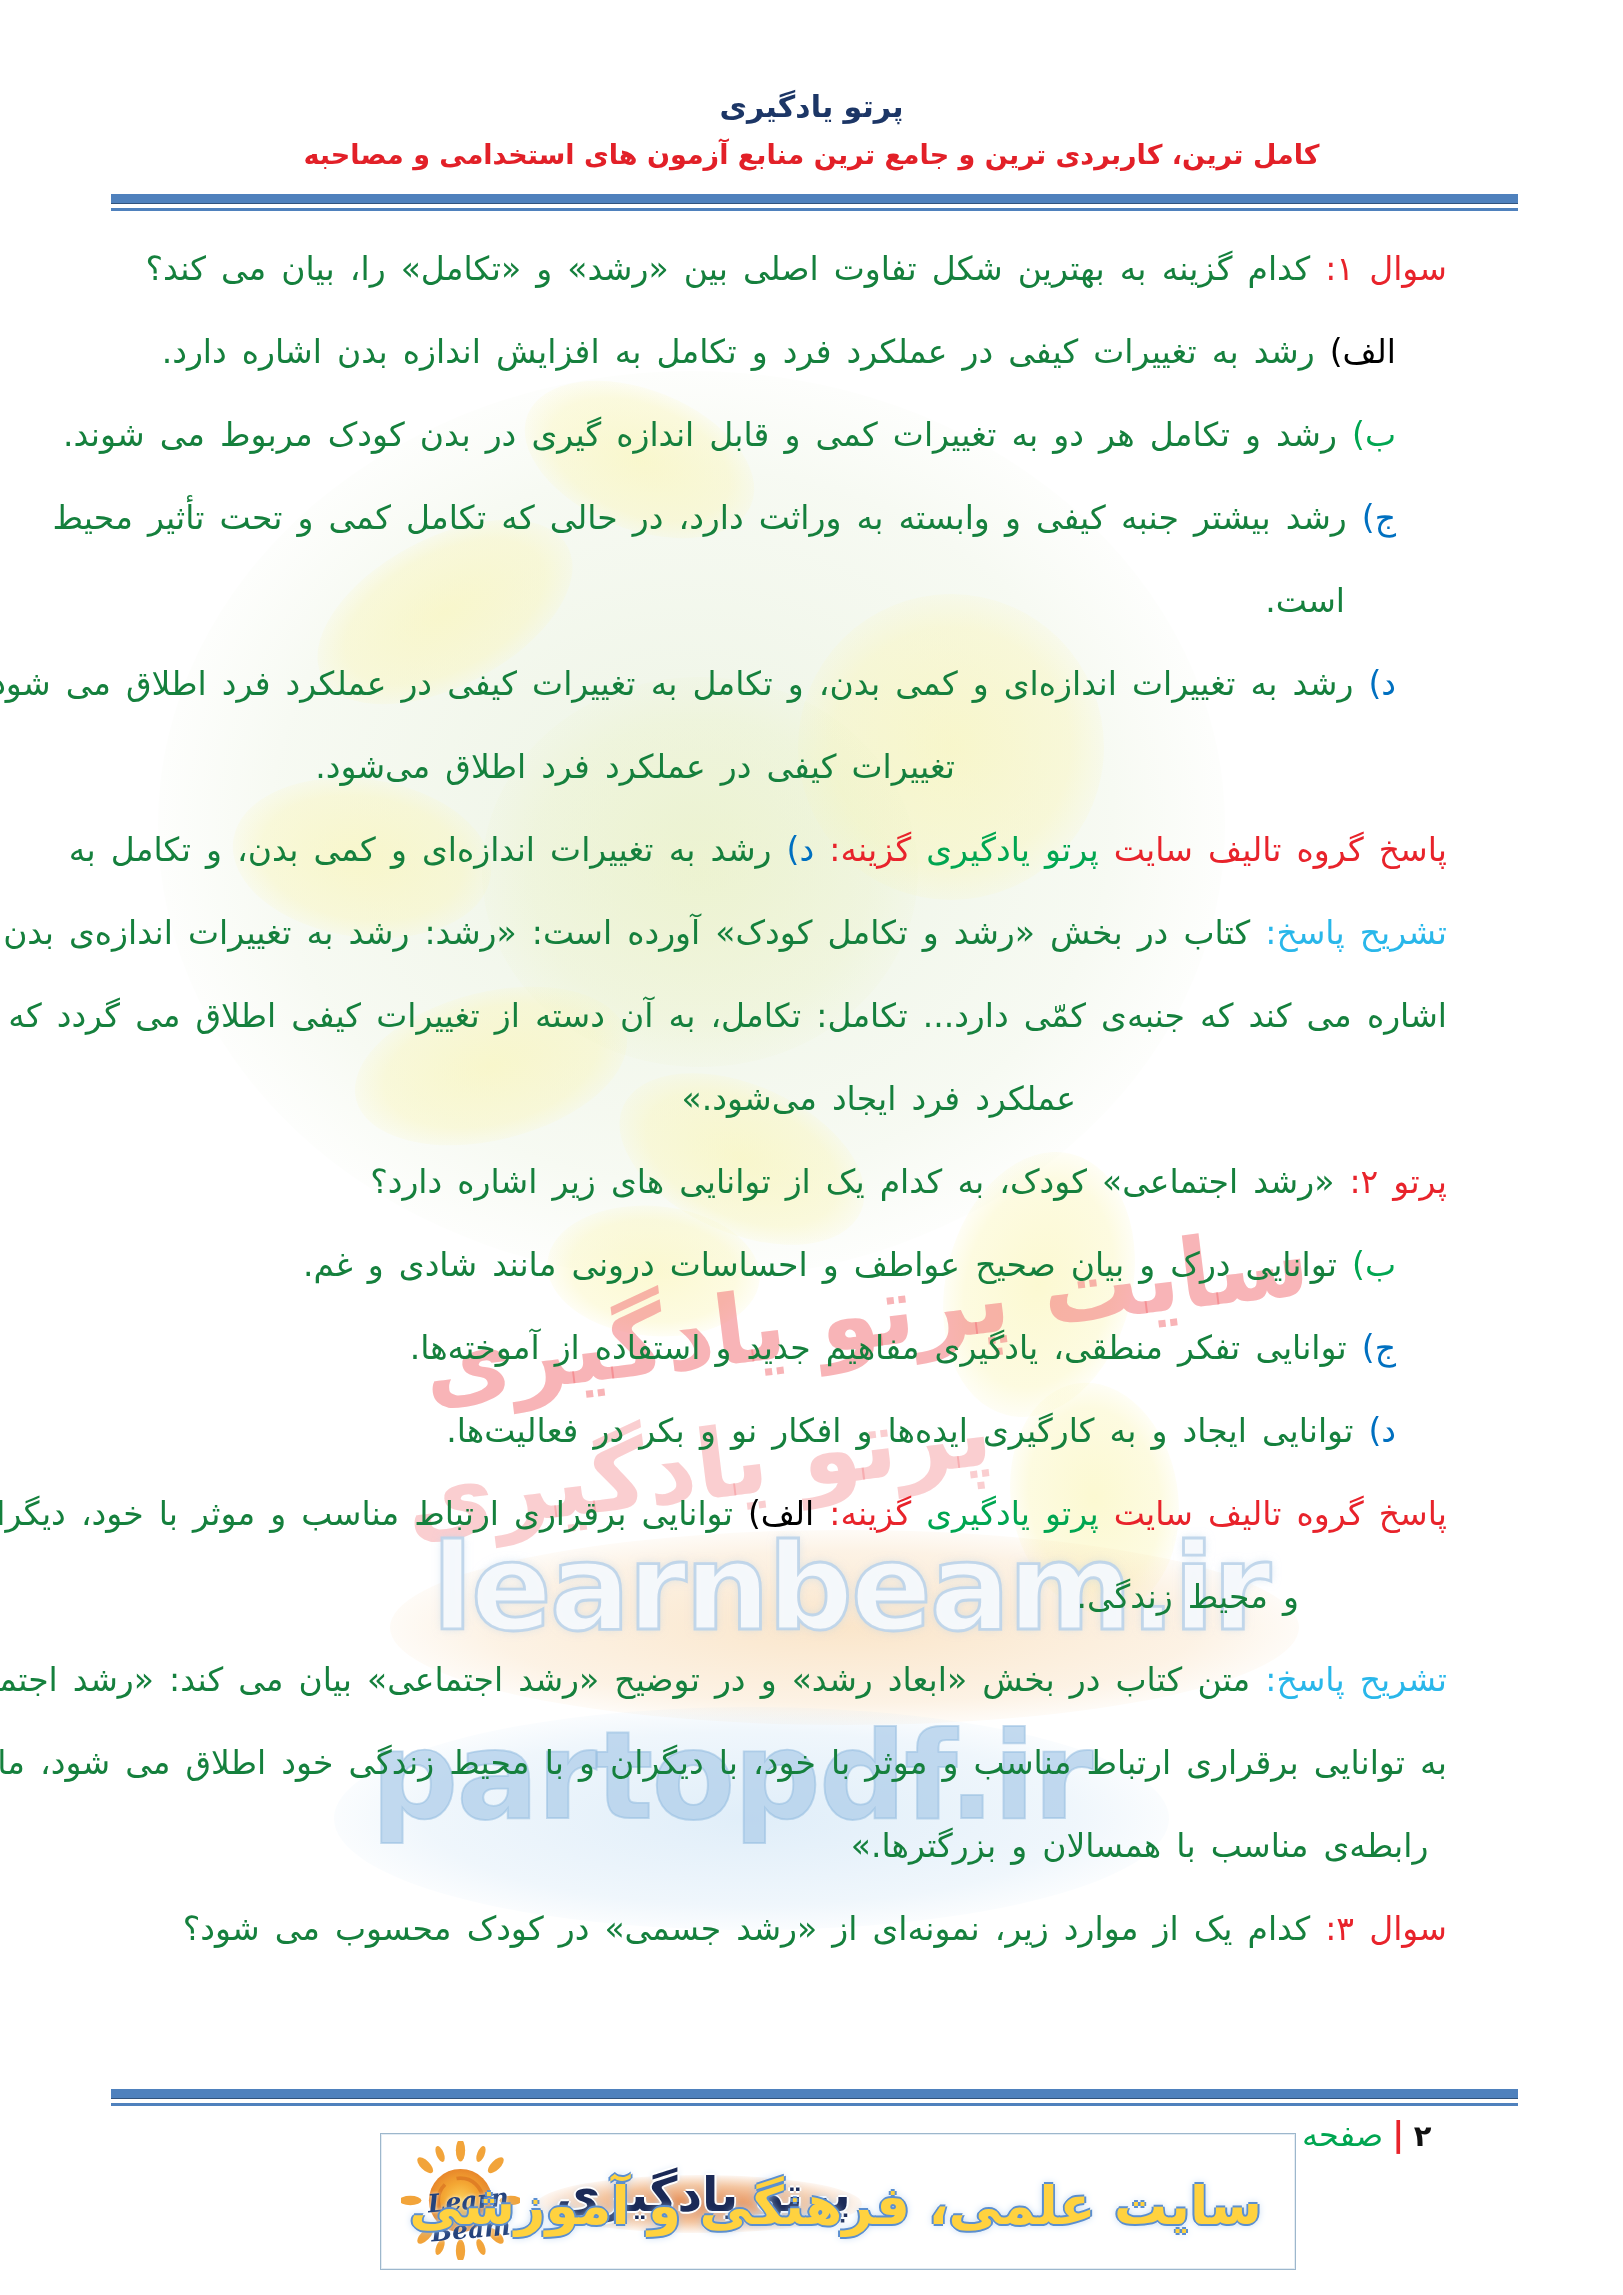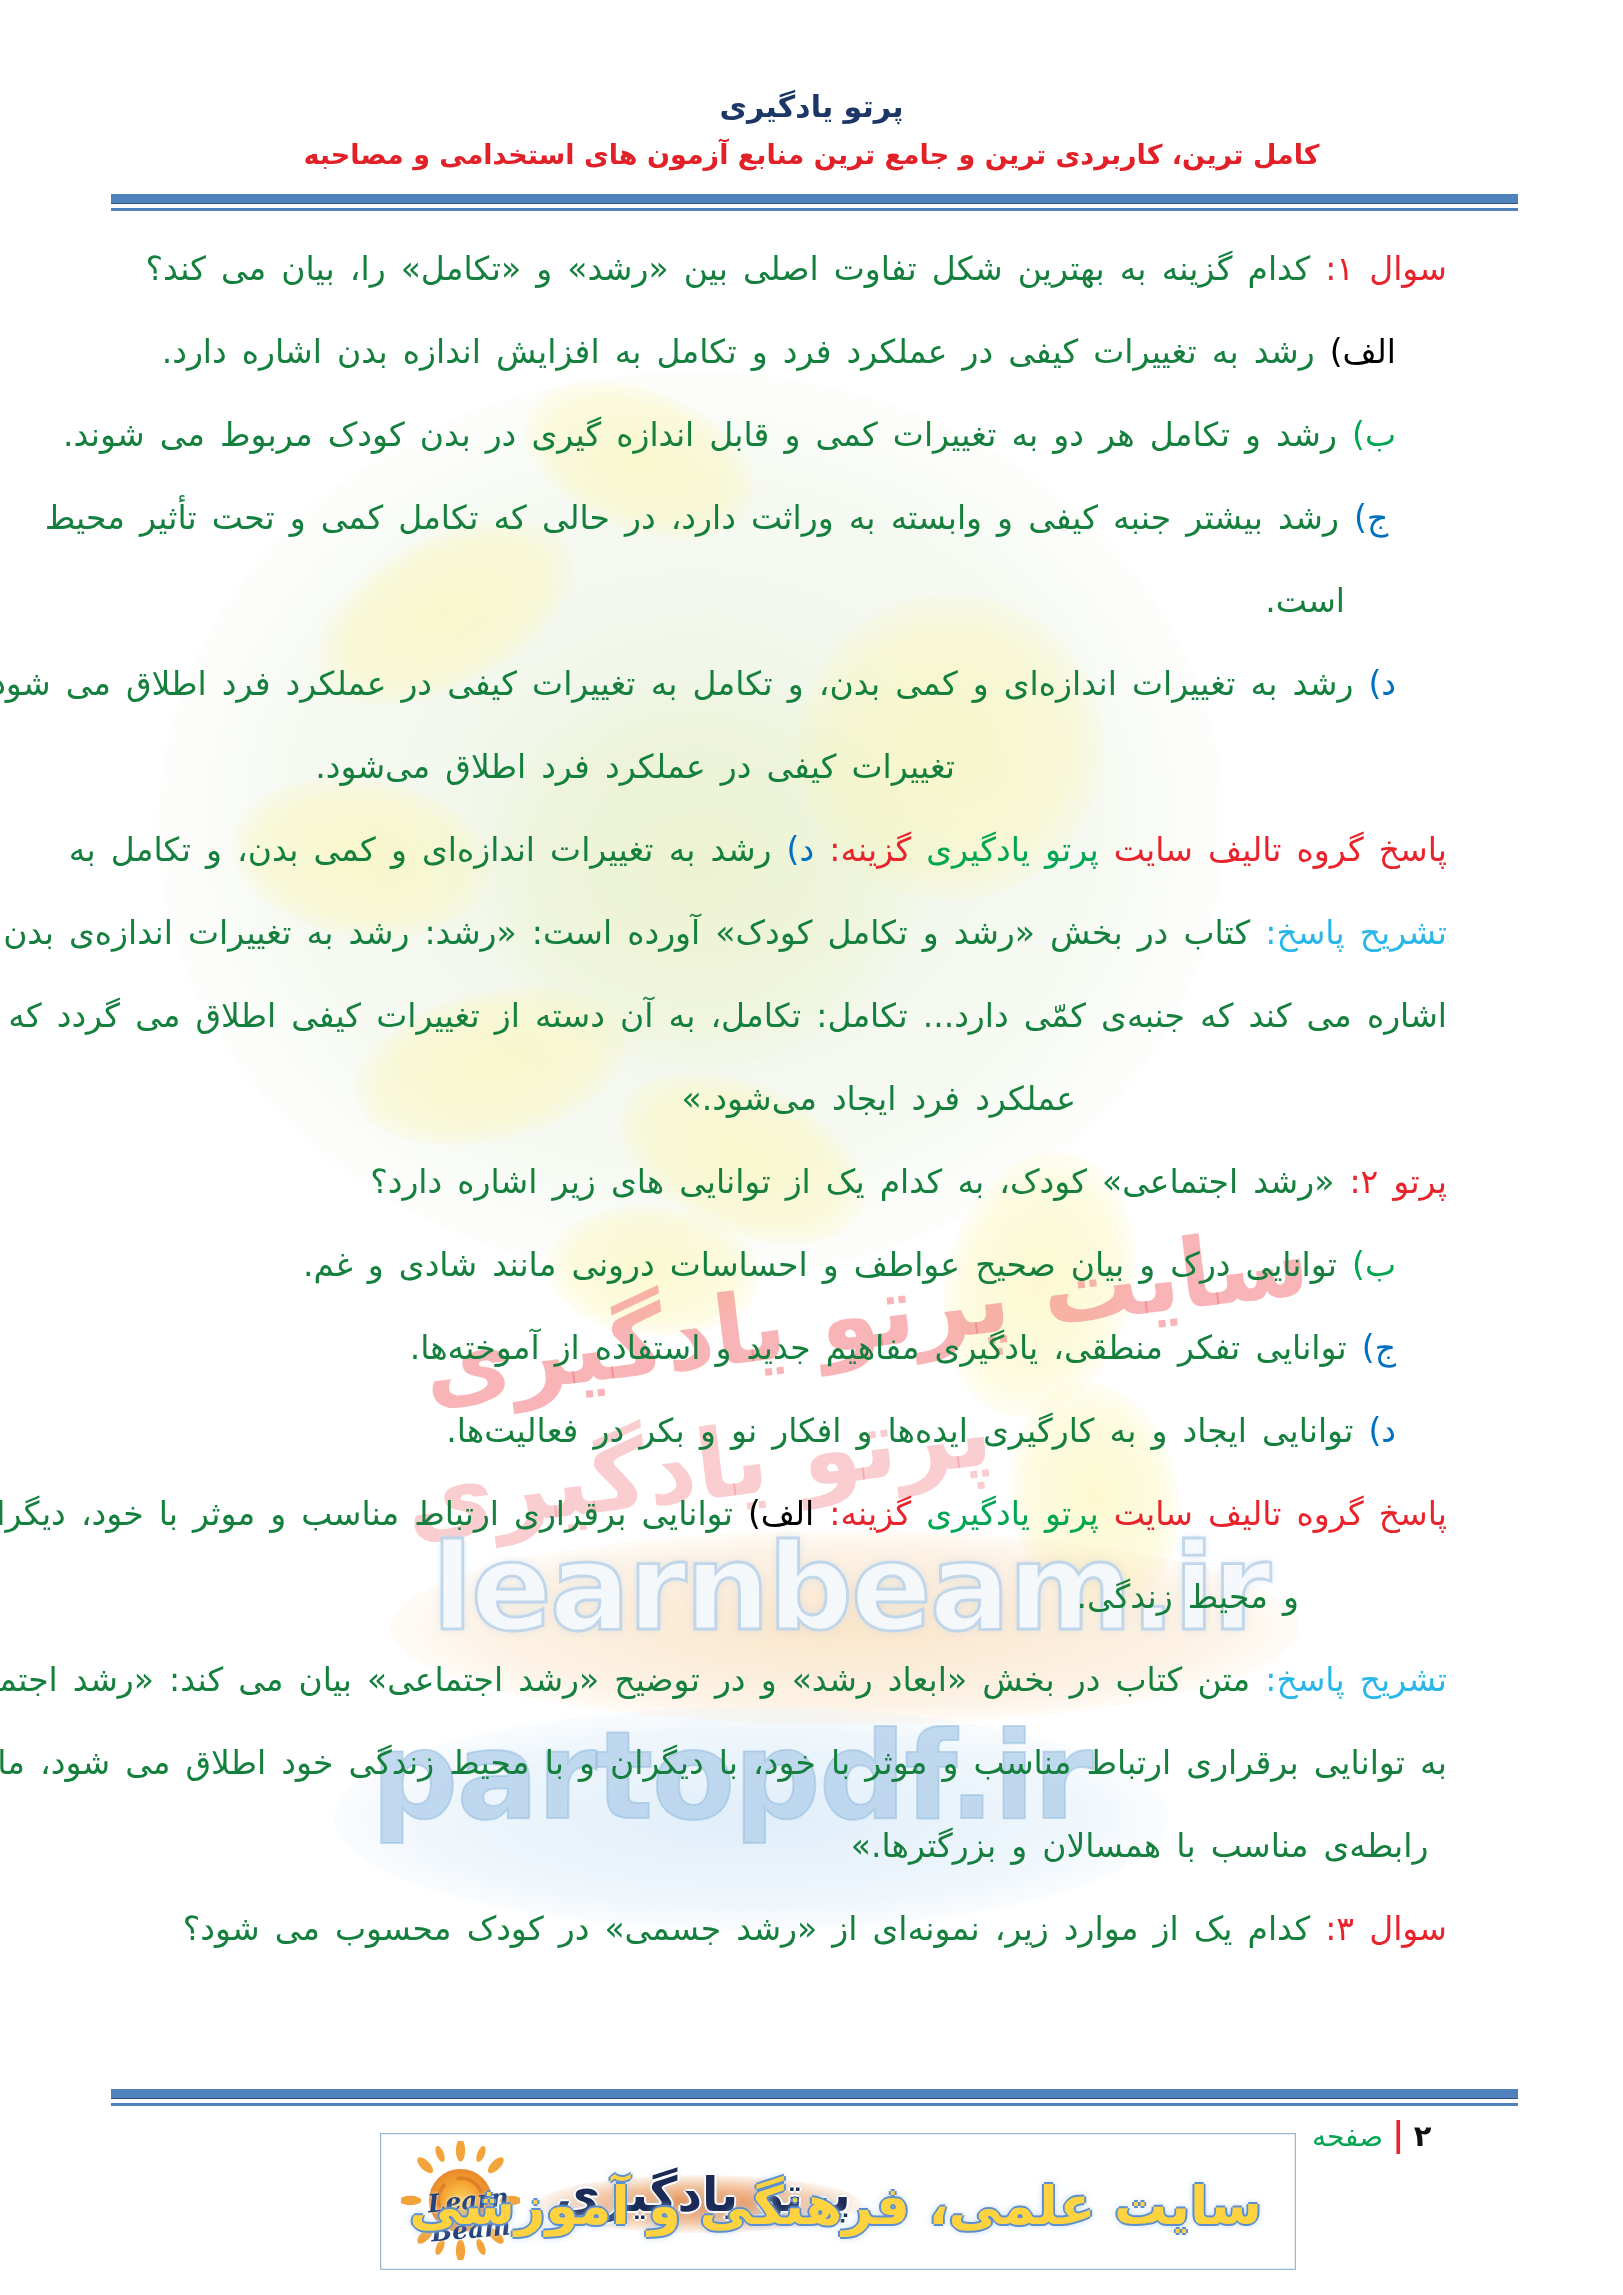--- a/index.html
+++ b/index.html
@@ -59,21 +59,21 @@
   .c-red{color:#e8232b;}
   .c-green{color:#00a651;}
   .c-lgreen{color:#000000;}
   .c-blue{color:#0070c0;}
   .c-cyan{color:#29b7ea;}
   
   .page-num{position:absolute;top:2115px;right:186px;direction:rtl;font-size:29px;
     white-space:nowrap;}
   .page-num .num{color:#111;font-weight:bold;padding-right:5.6px;}
   .page-num .bar{color:#e8232b;font-weight:bold;font-size:33px;padding:0 9.3px;}
-  .page-num .lbl{color:#00a651;font-size:28px;}
+  .page-num .lbl{color:#00a651;font-size:32px;}
   .banner{position:absolute;left:380px;top:2133px;width:914px;height:135px;
     background:#ffffff;border:1.9px solid #9db7cc;box-shadow:0 0 0 0.9px #e3ecf3 inset;}
   .banner .sun{position:absolute;left:20.4px;top:7.4px;width:119px;height:119px;}
   .banner .learnbeam-text{position:absolute;left:18.6px;top:52px;width:139px;
     font-family:"DejaVu Serif",serif;font-style:italic;font-weight:bold;
     font-size:25px;color:#24427c;transform:rotate(-5deg);text-align:center;
     text-shadow:0 0 3.7px rgba(255,255,255,0.9);}
   .banner .swirl{position:absolute;left:156px;top:41px;width:325px;height:58px;
     background:radial-gradient(ellipse at center,rgba(222,110,40,0.85) 0%,rgba(230,130,50,0.45) 45%,rgba(230,130,50,0) 75%);
     border-radius:50%;}
@@ -113,21 +113,21 @@
   <div class="sep sep-top">
     <div class="bar"></div>
     <div class="gap"></div>
     <div class="line"></div>
   </div>
 
   <div class="content">
       <div class="text-line"><span class="c-red">سوال ۱:</span><span class="c-black"> کدام گزینه به بهترین شکل تفاوت اصلی بین «رشد» و «تکامل» را، بیان می کند؟</span></div>
       <div class="text-line" style="padding-right: 51px;"><span class="c-lgreen">الف)</span><span class="c-black"> رشد به تغییرات کیفی در عملکرد فرد و تکامل به افزایش اندازه بدن اشاره دارد.</span></div>
       <div class="text-line" style="padding-right: 51px;"><span class="c-green">ب)</span><span class="c-black"> رشد و تکامل هر دو به تغییرات کمی و قابل اندازه گیری در بدن کودک مربوط می شوند.</span></div>
-      <div class="text-line" style="padding-right: 51px; text-align: center;"><span class="c-blue">ج)</span><span class="c-black"> رشد بیشتر جنبه کیفی و وابسته به وراثت دارد، در حالی که تکامل کمی و تحت تأثیر محیط</span></div>
+      <div class="text-line" style="padding-right: 51px;"><span class="c-blue">ج)</span><span class="c-black"> رشد بیشتر جنبه کیفی و وابسته به وراثت دارد، در حالی که تکامل کمی و تحت تأثیر محیط</span></div>
       <div class="text-line" style="padding-right: 102px;"><span class="c-black">است.</span></div>
       <div class="text-line" style="padding-right: 51px;"><span class="c-blue">د)</span><span class="c-black"> رشد به تغییرات اندازه‌ای و کمی بدن، و تکامل به تغییرات کیفی در عملکرد فرد اطلاق می شود.</span></div>
       <div class="text-line" style="padding-right: 492px;"><span class="c-black">تغییرات کیفی در عملکرد فرد اطلاق می‌شود.</span></div>
       <div class="text-line"><span class="c-red">پاسخ گروه تالیف سایت </span><span class="c-green">پرتو یادگیری </span><span class="c-red">گزینه: </span><span class="c-blue">د)</span><span class="c-black"> رشد به تغییرات اندازه‌ای و کمی بدن، و تکامل به</span></div>
       <div class="text-line"><span class="c-cyan">تشریح پاسخ: </span><span class="c-black">کتاب در بخش «رشد و تکامل کودک» آورده است: «رشد: رشد به تغییرات اندازه‌ی بدن</span></div>
       <div class="text-line"><span class="c-black">اشاره می کند که جنبه‌ی کمّی دارد... تکامل: تکامل، به آن دسته از تغییرات کیفی اطلاق می گردد که در</span></div>
       <div class="text-line" style="padding-right: 371px;"><span class="c-black">عملکرد فرد ایجاد می‌شود.»</span></div>
       <div class="text-line"><span class="c-red">پرتو ۲:</span><span class="c-black"> «رشد اجتماعی» کودک، به کدام یک از توانایی های زیر اشاره دارد؟</span></div>
       <div class="text-line" style="padding-right: 51px;"><span class="c-green">ب)</span><span class="c-black"> توانایی درک و بیان صحیح عواطف و احساسات درونی مانند شادی و غم.</span></div>
       <div class="text-line" style="padding-right: 51px;"><span class="c-blue">ج)</span><span class="c-black"> توانایی تفکر منطقی، یادگیری مفاهیم جدید و استفاده از آموخته‌ها.</span></div>

